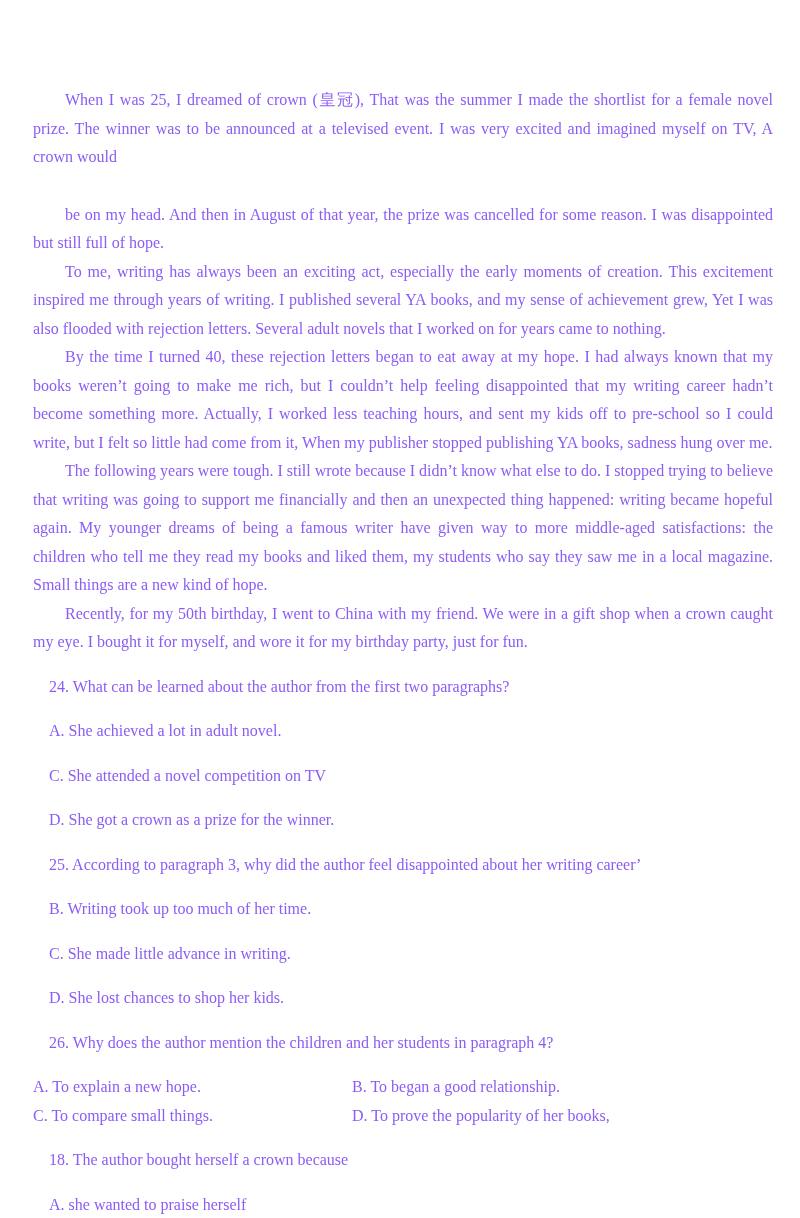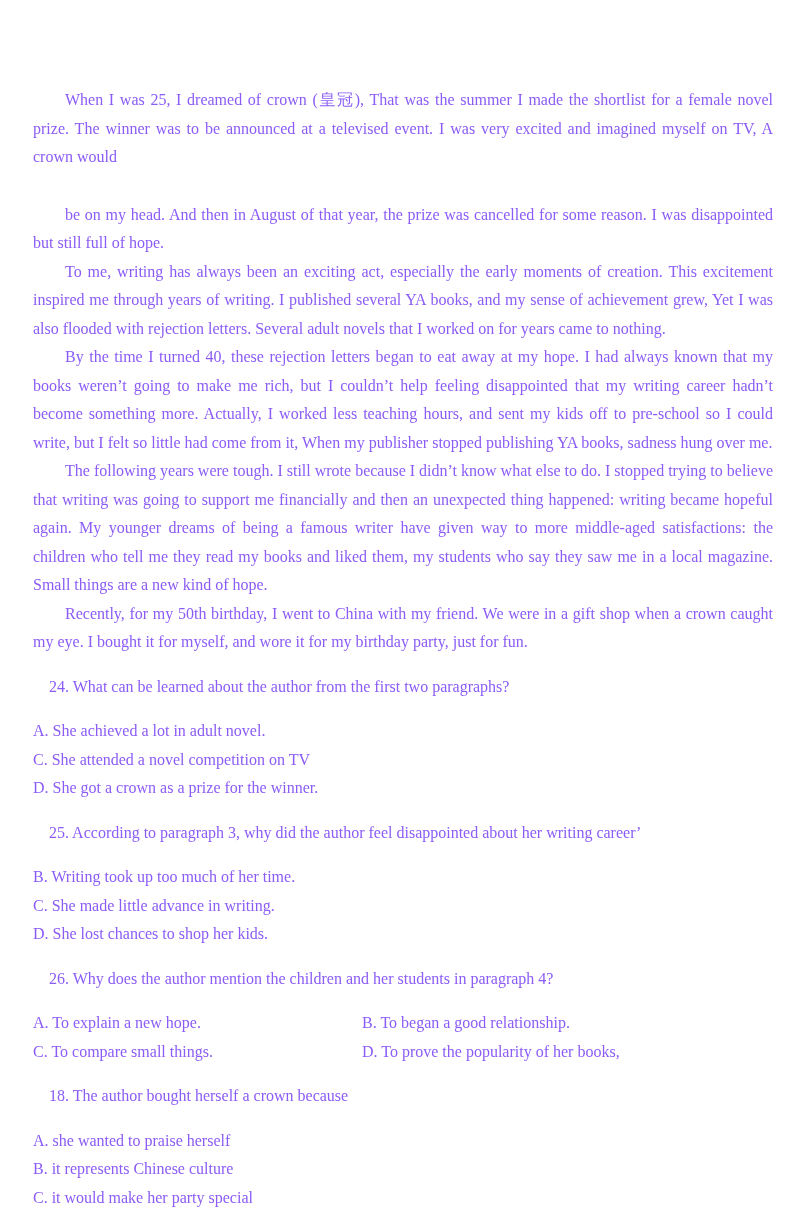--- a/index.html
+++ b/index.html
@@ -6,22 +6,22 @@
   body { width: 800px; height: 1218px; position: relative; overflow: hidden; }
   .page {
     position: absolute; left: 33px; top: 86px; width: 740px;
     font-family: "Liberation Serif", serif; font-size: 16px; color: #8b5cf6;
     line-height: 28.5px;
   }
   .para { margin: 0; text-align: justify; text-indent: 32px; }
   .para.first { text-align-last: left; }
   .gap { height: 29px; }
   .q { margin: 16px; white-space: nowrap; }
-  .opt { margin: 0; white-space: nowrap; }
-  .row2 { display: flex; gap: 10px; }
+  .opt { margin: 16px; white-space: nowrap; }
+  .row2 { display: flex; }
   .row2 .col { width: 319px; white-space: nowrap; }
 </style>
 </head>
 <body>
 
 <div class="page">
   <div>
     <p class="para first">When I was 25, I dreamed of crown (皇冠), That was the summer I made the shortlist for a female novel prize. The winner was to be announced at a televised event. I was very excited and imagined myself on TV, A crown would</p>
     <div class="gap"></div>
     <p class="para">be on my head. And then in August of that year, the prize was cancelled for some reason. I was disappointed but still full of hope.</p>

